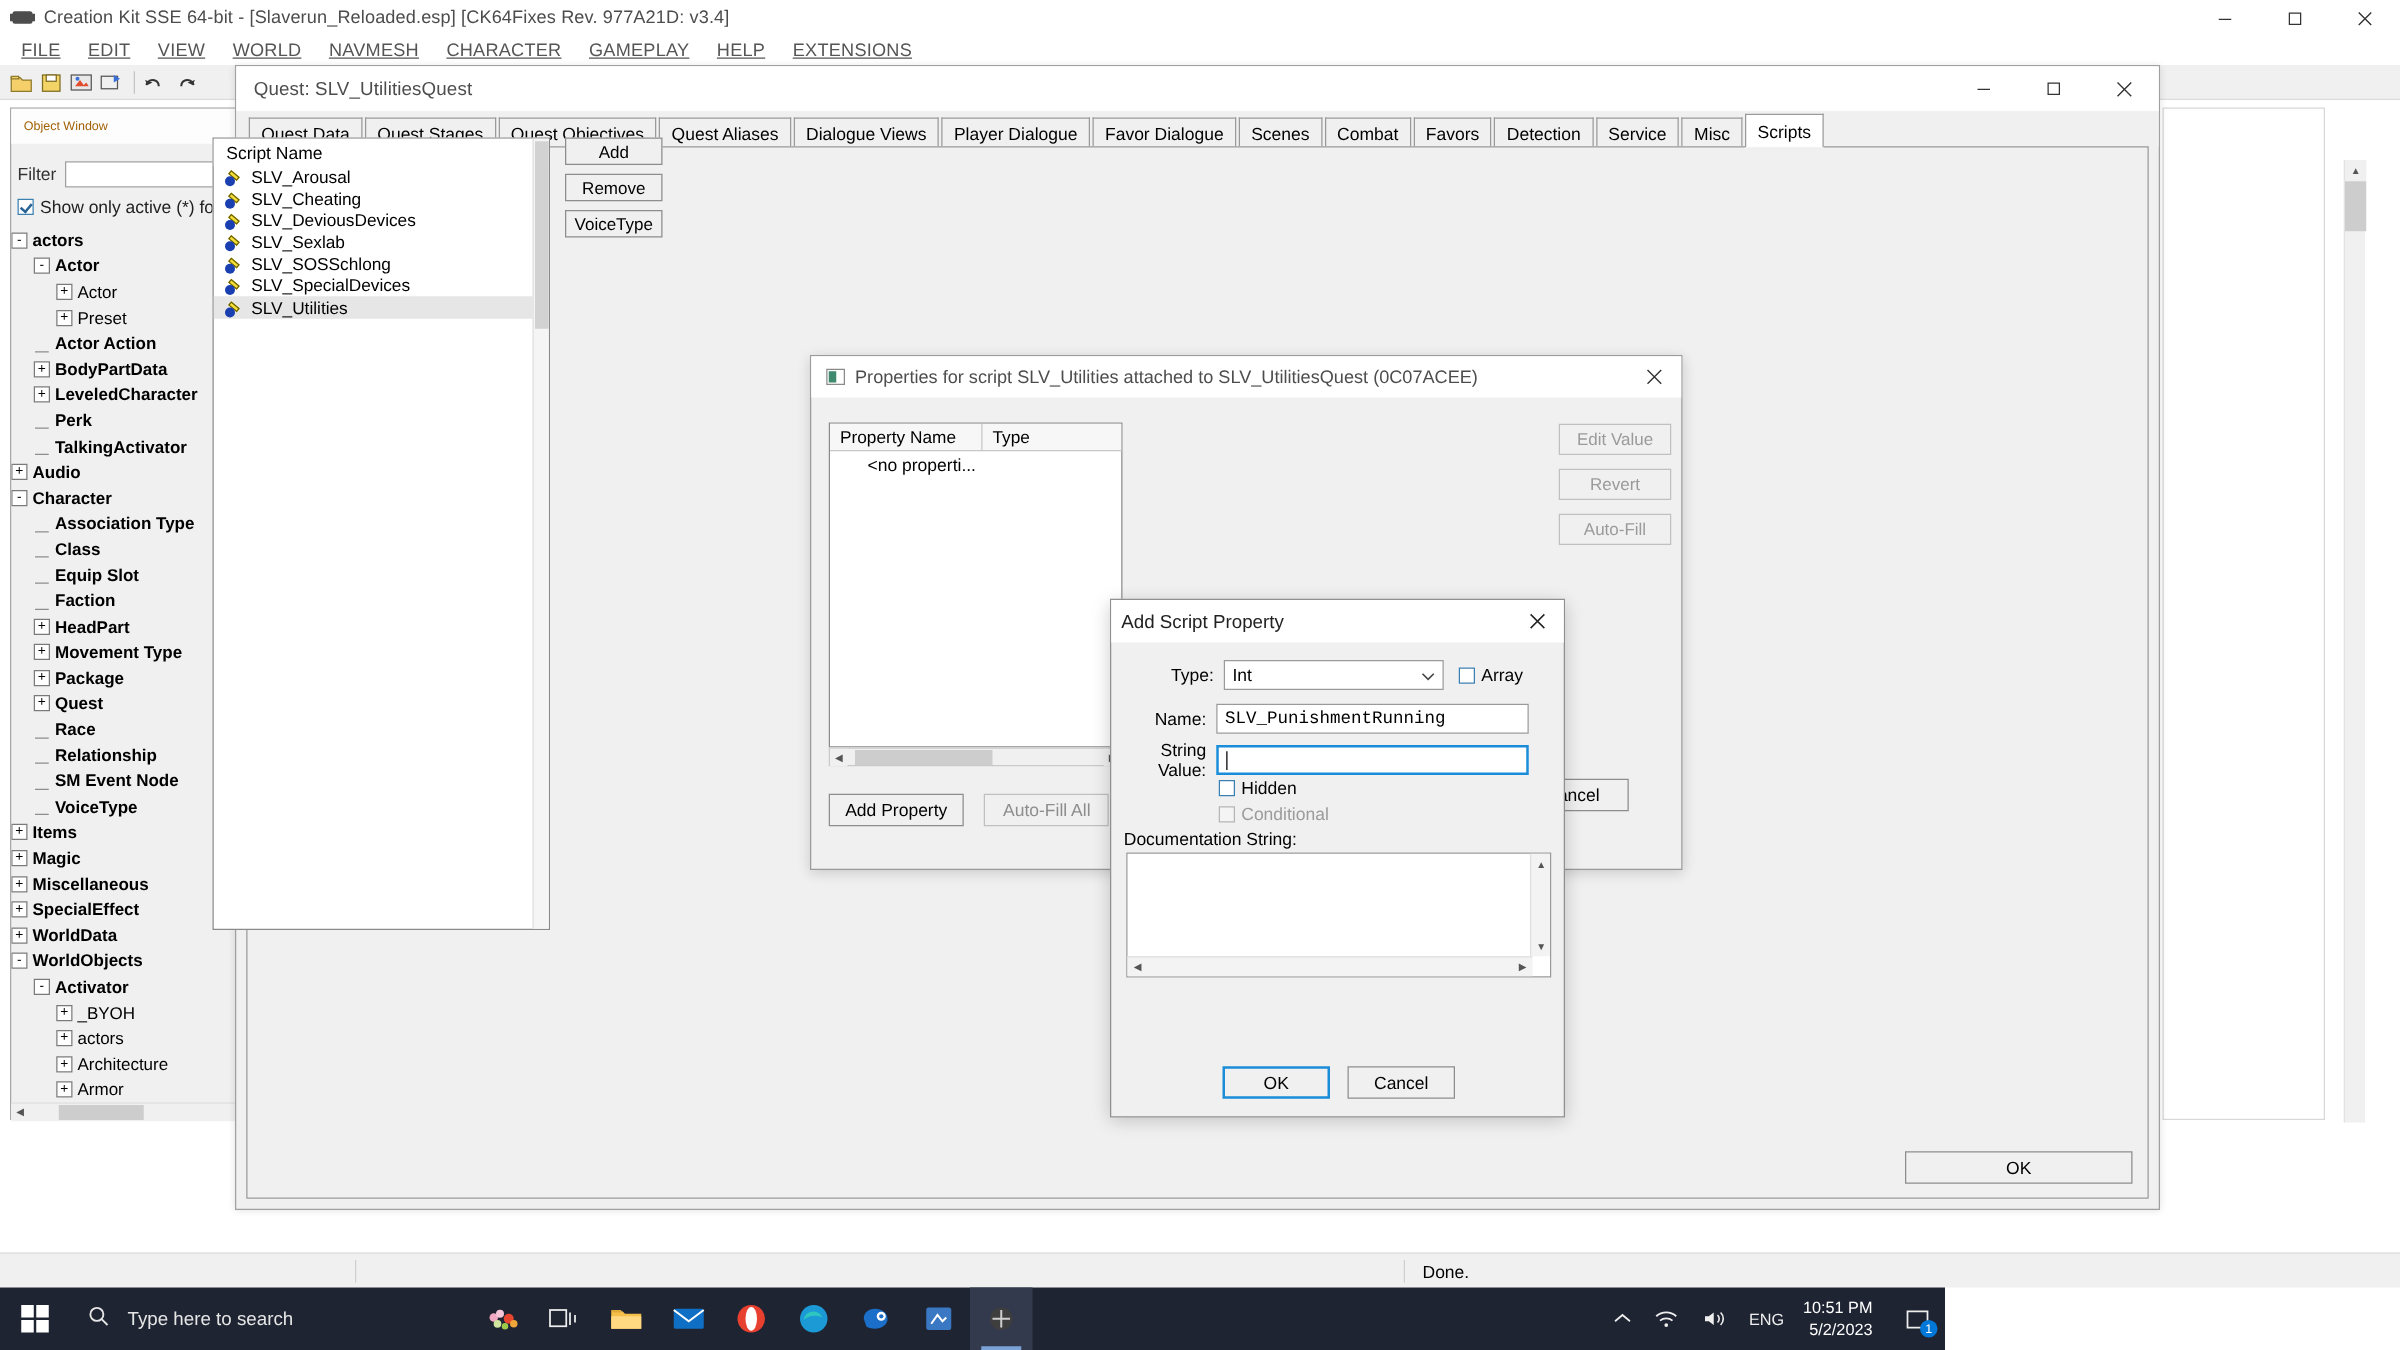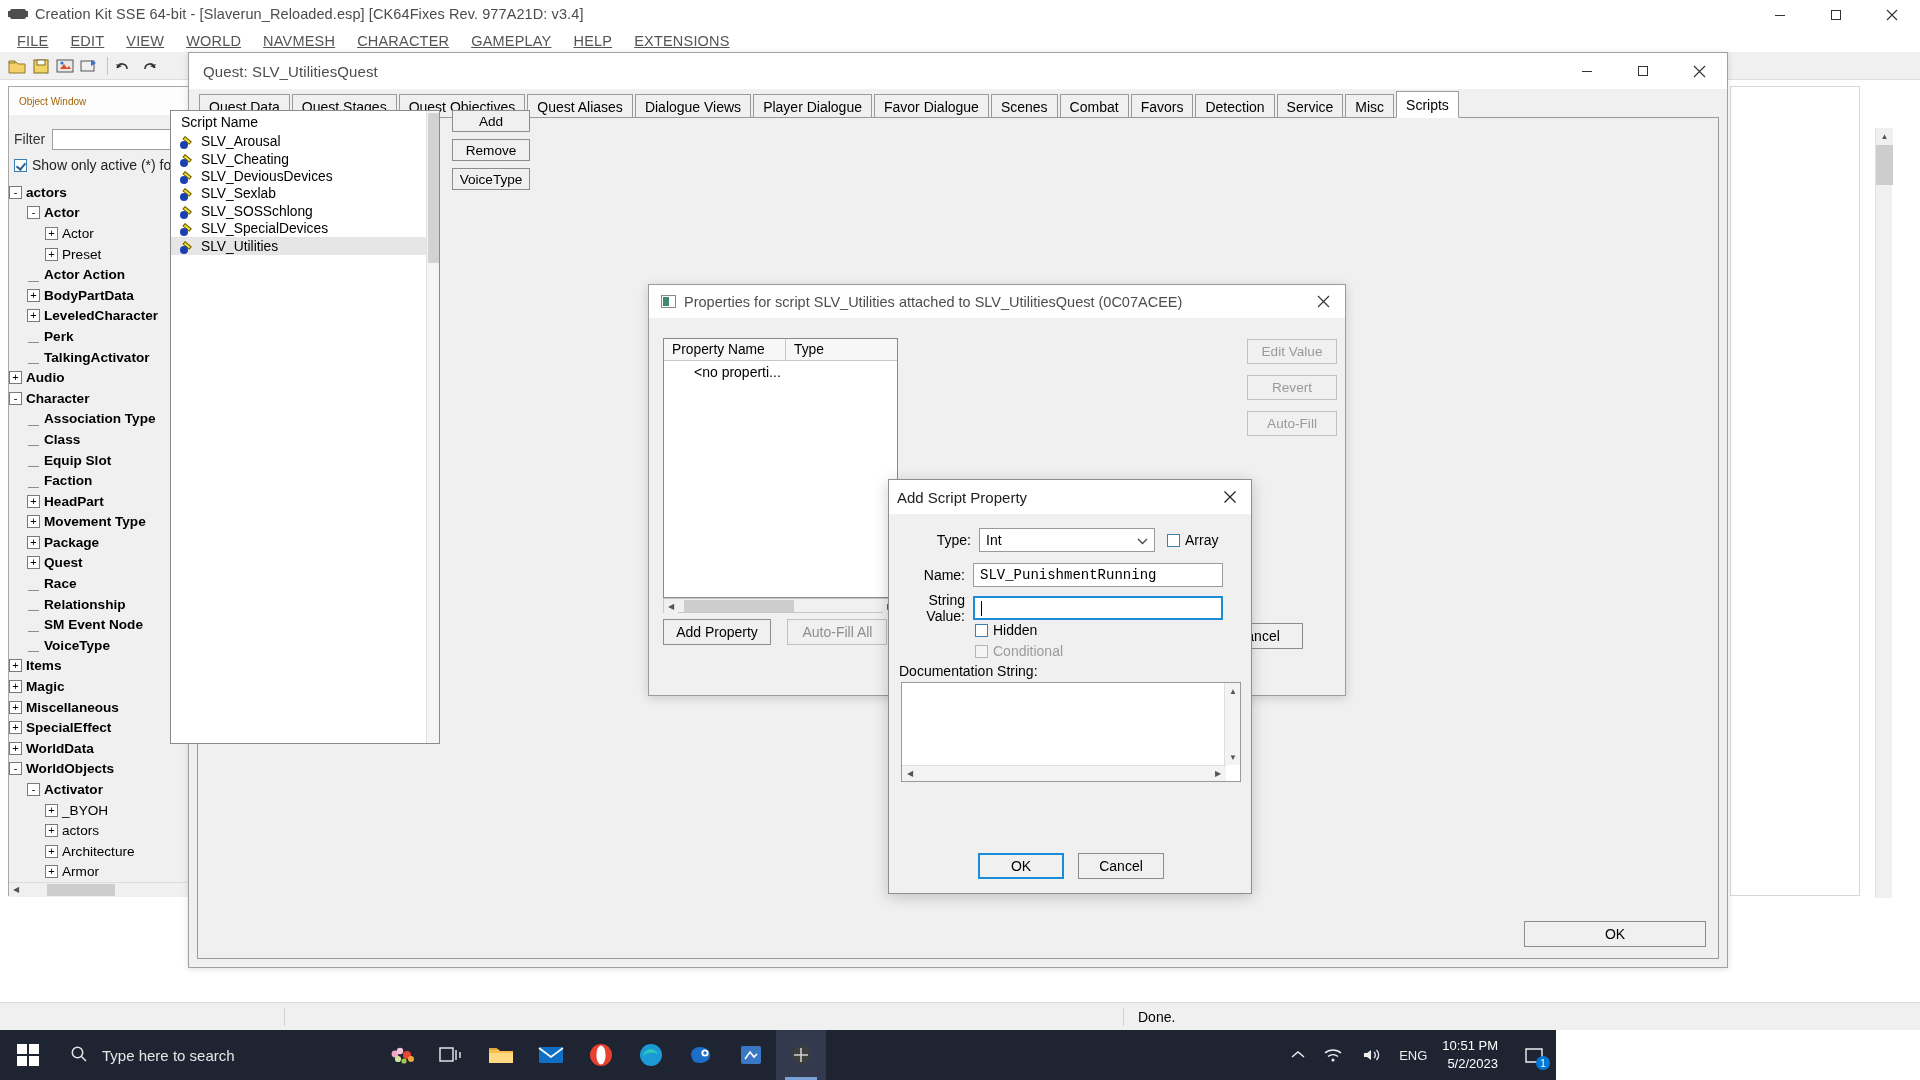--- a/index.html
+++ b/index.html
@@ -304,21 +304,21 @@
   }
   .pd-info div { margin-bottom: 14px; }
 
   .pd-rightbtns { position: absolute; left: 598px; top: 54px; width: 90px; }
   .ckbtn-dis {
     width: 90px; height: 25px; background: #f0f0f0; border: 1px solid #c0c0c0;
     color: #9a9a9a; font-size: 13.6px; display: flex; align-items: center;
     justify-content: center; margin-bottom: 11px;
   }
 
-  .pd-bottom { position: absolute; left: 14px; top: 334px; }
+  .pd-bottom { position: absolute; left: 14px; top: 350px; }
   .ckbtn-w {
     height: 26px; background: #f0f0f0; border: 1px solid #8d8d8d;
     font-size: 14px; color: #000; display: inline-flex; align-items: center;
     justify-content: center;
   }
 
   
   .addprop {
     position: absolute; left: 888px; top: 479px; width: 364px; height: 415px;
     background: #f0f0f0; border: 1px solid #8f8f8f;

